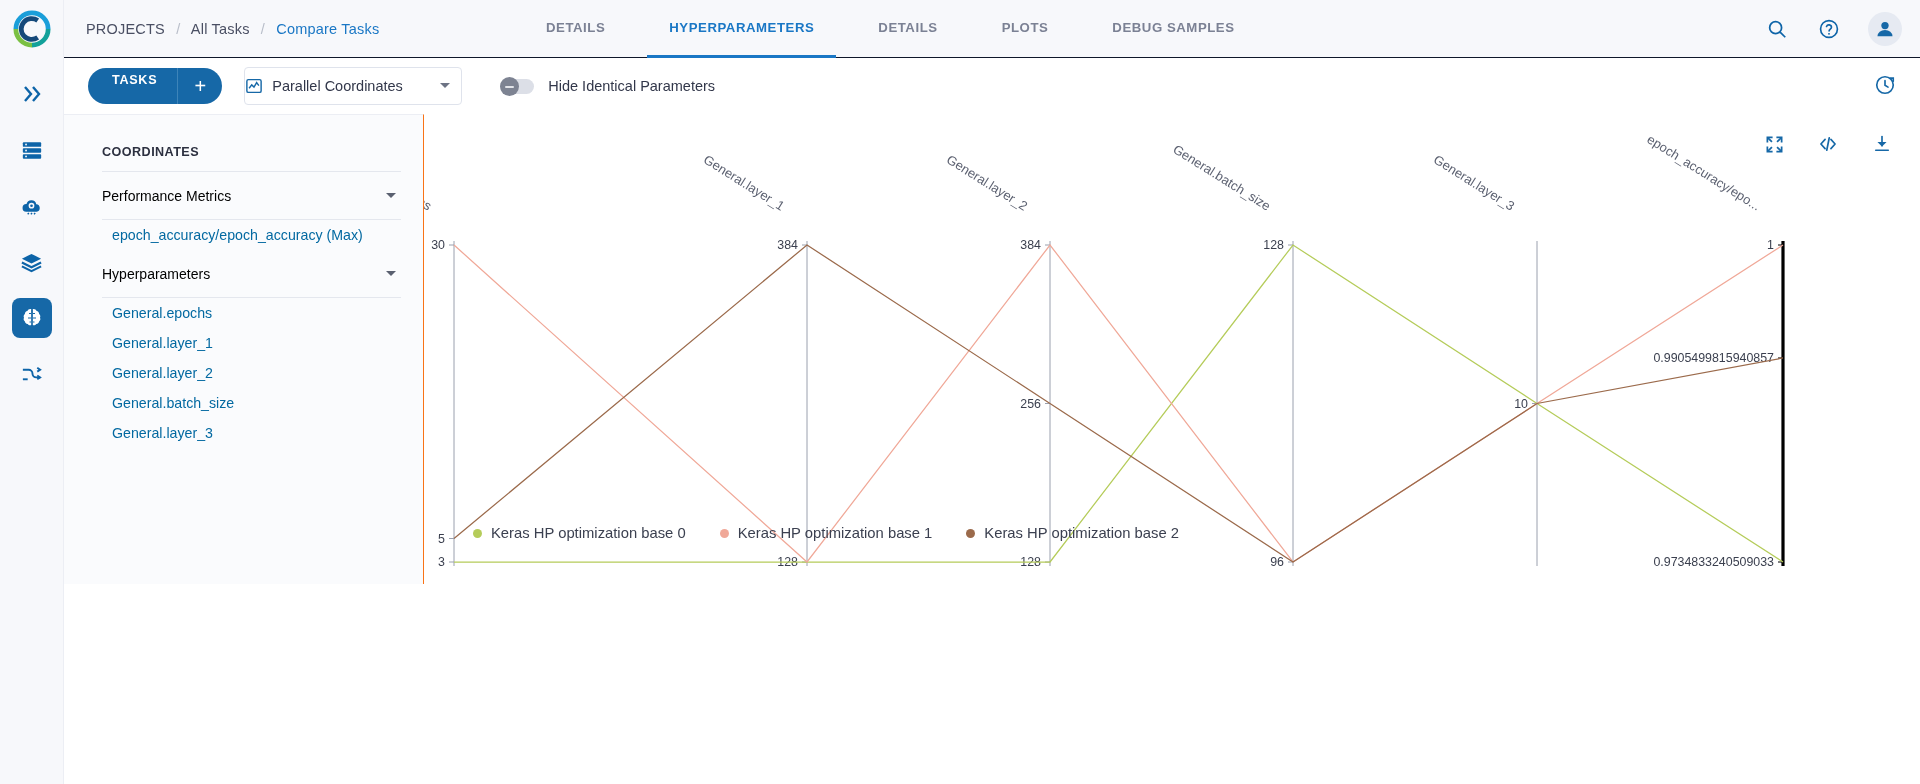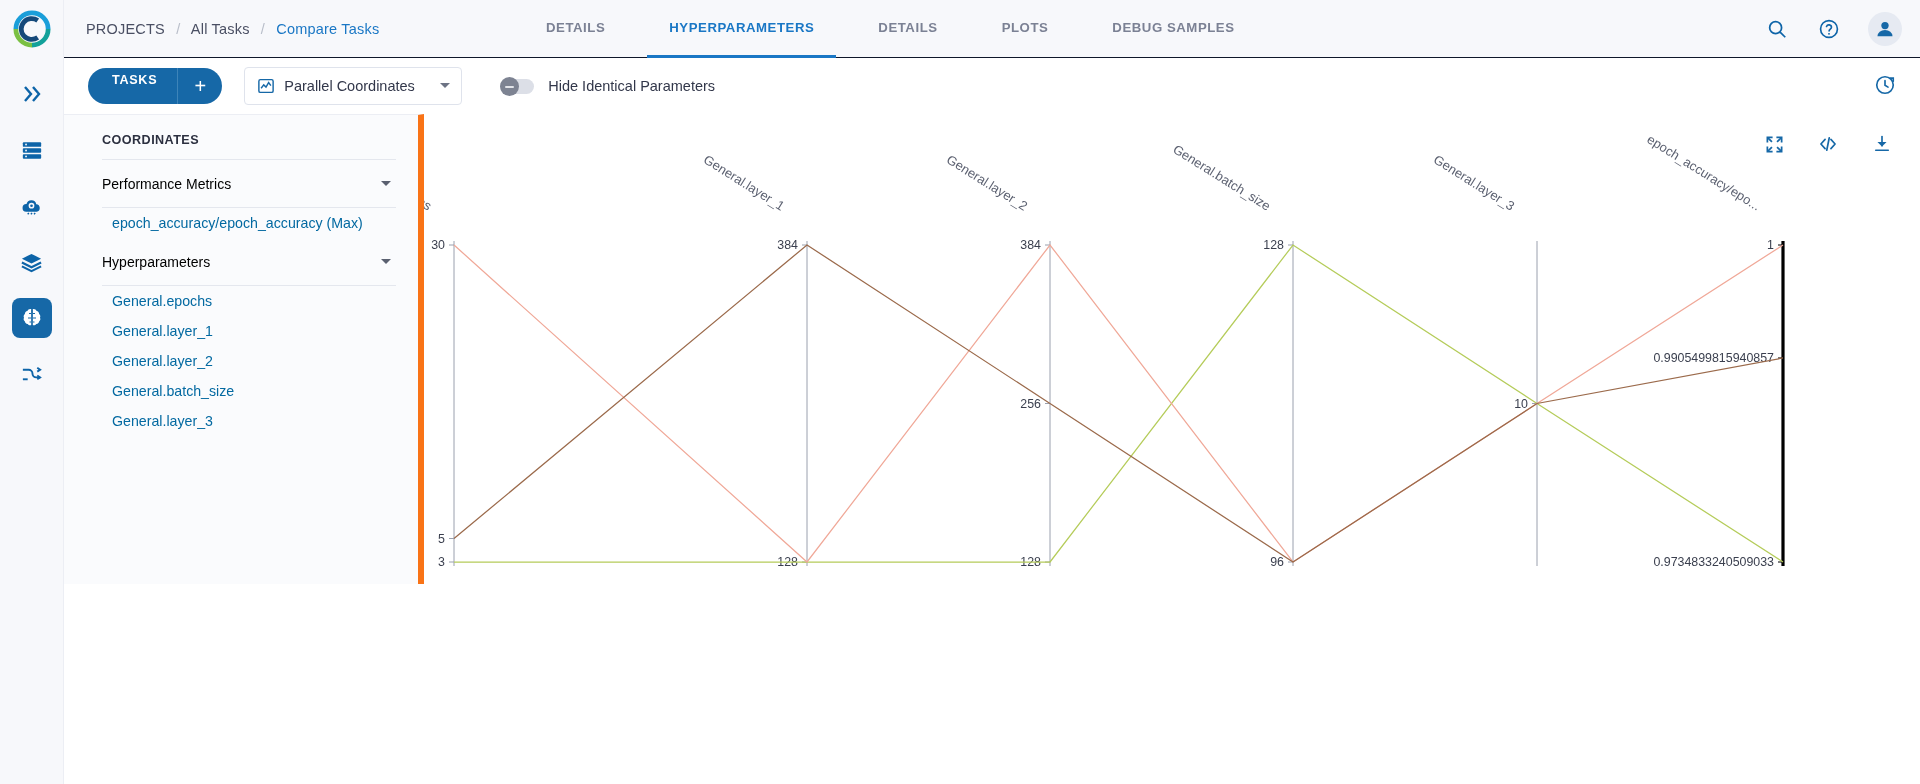--- a/index.html
+++ b/index.html
@@ -63,43 +63,43 @@
     background: #1668a7; color: #fff; font-size: 12.6px; font-weight: 700; letter-spacing: .7px;
     border-radius: 18px 0 0 18px; padding: 0 20px 12px 24px; display: flex; align-items: center; cursor: pointer;
     border-right: 1px solid #3d84b9;
   }
   .tasks-plus {
     background: #1668a7; color: #fff; border-radius: 0 18px 18px 0;
     width: 44px; display: flex; align-items: center; justify-content: center; font-size: 20px; cursor: pointer;
   }
   .chart-select {
     margin-left: 22px; height: 38px; min-width: 218px; border: 1px solid #dfe3ec; border-radius: 4px;
-    background: #fff; display: flex; align-items: center; padding: 0 10px 0 12px; cursor: pointer;
+    background: #fff; display: flex; align-items: center; padding: 0 10px 0 0; cursor: pointer;
   }
   .chart-select .cs-icon { color: #1668a7; display:flex; margin-right: 9px; }
   .chart-select .cs-label { font-size: 14.5px; color: #32374a; flex: 1; white-space: nowrap; }
   .chart-select .cs-caret { margin-left: 22px; color: #6d7384; }
 
   .toggle-wrap { display: flex; align-items: flex-end; margin-left: 38px; cursor: pointer; }
   .toggle {
     width: 34px; height: 15px; border-radius: 8px; background: #dcdfe7; position: relative;
   }
   .toggle .knob {
     position: absolute; left: 0; top: -2px; width: 19px; height: 19px; border-radius: 50%;
     background: #7d8392; display: flex; align-items: center; justify-content: center;
   }
   .toggle .knob::after { content: ""; width: 9px; height: 2px; background: #e2e4e9; border-radius: 1px; }
   .toggle-label { margin-left: 14px; font-size: 14.5px; color: #32374a; white-space: nowrap; }
   .toolbar-right { position: absolute; right: 24px; top: 16px; color: #1668a7; cursor: pointer; }
 
   
   .panel {
     position: absolute; left: 64px; top: 114px; width: 360px; height: 470px;
-    background: #fafbfd; border-right: 6px solid #f97316; border-top: 1px solid #eceef4;
-    padding: 0 20px;
+    background: #fafbfd; border-right: 1px solid #f97316; border-top: 1px solid #eceef4;
+    padding: 12px 20px;
   }
   .panel-title {
     font-size: 12.6px; font-weight: 700; letter-spacing: .45px; color: #2c3040;
     padding: 18px 0 12px 18px;
   }
   .panel-rule { height: 1px; background: #e4e7ee; margin: 0 2px 0 18px; }
   .group-row {
     display: flex; align-items: center; justify-content: space-between;
     padding: 15px 6px 14px 18px; cursor: pointer;
   }
@@ -381,14 +381,28 @@
         <text x="1350" y="135.2" text-anchor="end" class="ax-tick">1</text>
         <line x1="1354" y1="243.9725249282946" x2="1359" y2="243.9725249282946" stroke="#000" stroke-width="1"></line>
         <text x="1350" y="248.1725249282946" text-anchor="end" class="ax-tick">0.9905499815940857</text>
         <line x1="1354" y1="448" x2="1359" y2="448" stroke="#000" stroke-width="1"></line>
         <text x="1350" y="452.2" text-anchor="end" class="ax-tick">0.9734833240509033</text>
         <polyline points="30,448 383,448 626,448 869,131 1113,289.5 1359,448" fill="none" stroke="#b5cc5a" stroke-width="1.25"></polyline>
         <polyline points="30,131 383,448 626,131 869,448 1113,289.5 1359,131" fill="none" stroke="#f0a898" stroke-width="1.25"></polyline>
         <polyline points="30,424.51851851851853 383,131 626,289.5 869,448 1113,289.5 1359,243.9725249282946" fill="none" stroke="#9b6a4b" stroke-width="1.25"></polyline>
       </svg>
 
+    <div class="legend" id="legend" style="left: 49px; top: 411px;">
+        <div class="legend-item">
+          <span class="legend-dot" style="background: rgb(181, 204, 90);"></span>
+          <span class="legend-text">Keras HP optimization base 0</span>
+        </div>
+        <div class="legend-item">
+          <span class="legend-dot" style="background: rgb(240, 168, 152);"></span>
+          <span class="legend-text">Keras HP optimization base 1</span>
+        </div>
+        <div class="legend-item">
+          <span class="legend-dot" style="background: rgb(155, 106, 75);"></span>
+          <span class="legend-text">Keras HP optimization base 2</span>
+        </div>
+      </div>
   </div>
 </div>
 
 </body></html>

